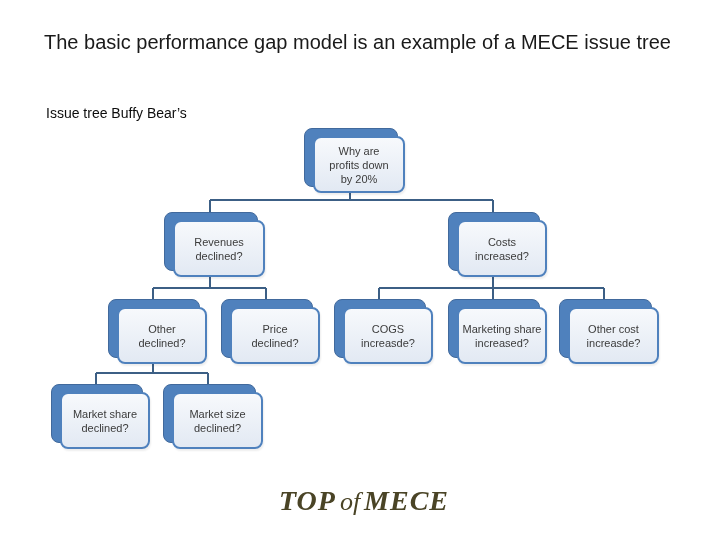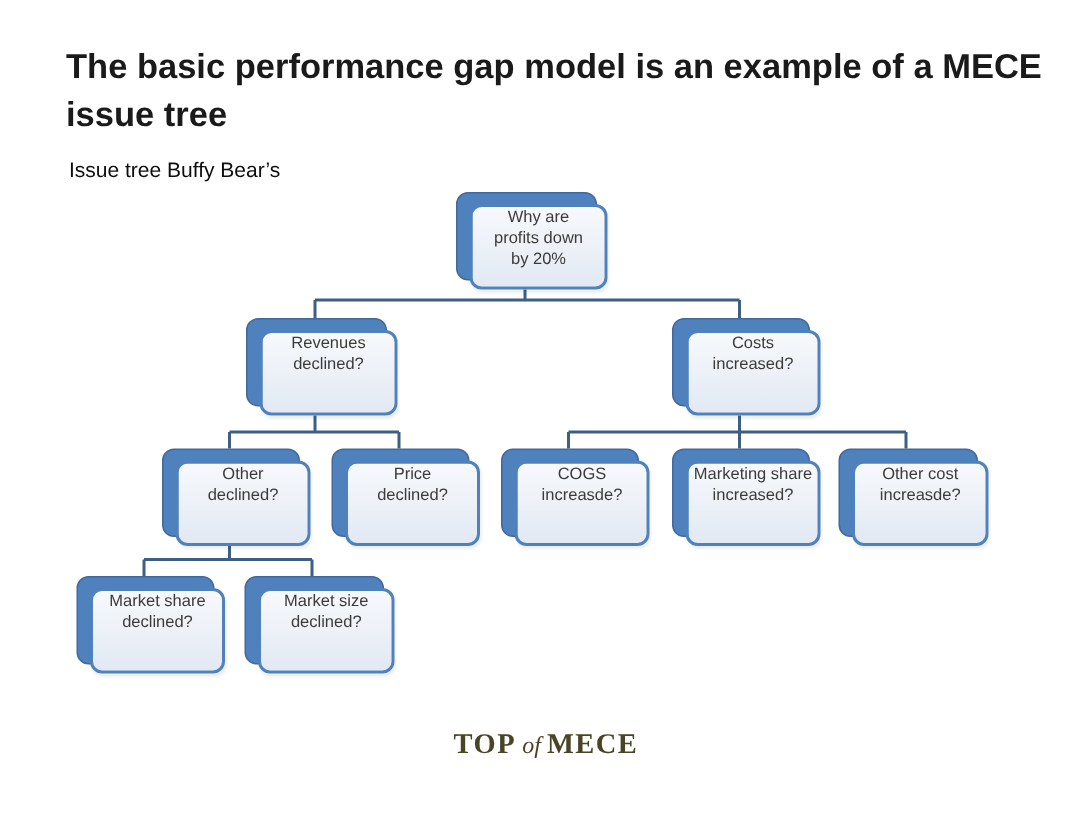--- a/index.html
+++ b/index.html
@@ -18,22 +18,22 @@
     position:relative;
     width:728px;height:546px;
     background:#ffffff;
     overflow:hidden;
     font-family:"Liberation Sans", sans-serif;
   }
   .slide-title{
     position:absolute;
     left:44px;top:28px;
     width:660px;
-    font-size:23px;
-    font-weight:bold;
+    font-size:20px;
+    font-weight:normal;
     line-height:1.4;
     color:var(--title);
   }
   .slide-subtitle{
     position:absolute;
     left:46px;top:105px;
     font-size:14px;
     color:#0d0d0d;
     text-align:center;
   }
@@ -53,21 +53,21 @@
     border:1px solid var(--accent-blue-dark);
     border-radius:8px;
   }
   .node-front{
     position:absolute;
     left:0;top:0;right:0;bottom:0;
     background:linear-gradient(180deg,var(--box-fill-top),var(--box-fill-bottom));
     border:2px solid var(--accent-blue);
     border-radius:8px;
     display:flex;
-    align-items:flex-start;
+    align-items:center;
     justify-content:center;
     box-shadow:1px 2px 2px rgba(0,0,0,0.07);
   }
   .node-label{
     font-size:11px;
     line-height:14px;
     color:var(--text);
     text-align:center;
     white-space:pre-line;
   }
@@ -77,26 +77,27 @@
     transform:translateX(-50%);
     text-align:center;
     white-space:nowrap;
   }
   .logo-main{
     font-family:"Liberation Serif", serif;
     color:var(--logo-main);
     line-height:1;
   }
   .logo-word-caps{
-    font-size:19px;
+    font-size:28px;
     font-weight:bold;
     letter-spacing:1px;
+    font-style:italic;
   }
   .logo-word-of{
-    font-size:16px;
+    font-size:26px;
     font-style:italic;
     margin:0 4px;
   }
   .logo-tagline{
     margin-top:2px;
     font-size:8px;
     font-weight:bold;
     letter-spacing:3.5px;
     word-spacing:11px;
     color:var(--logo-tagline);

